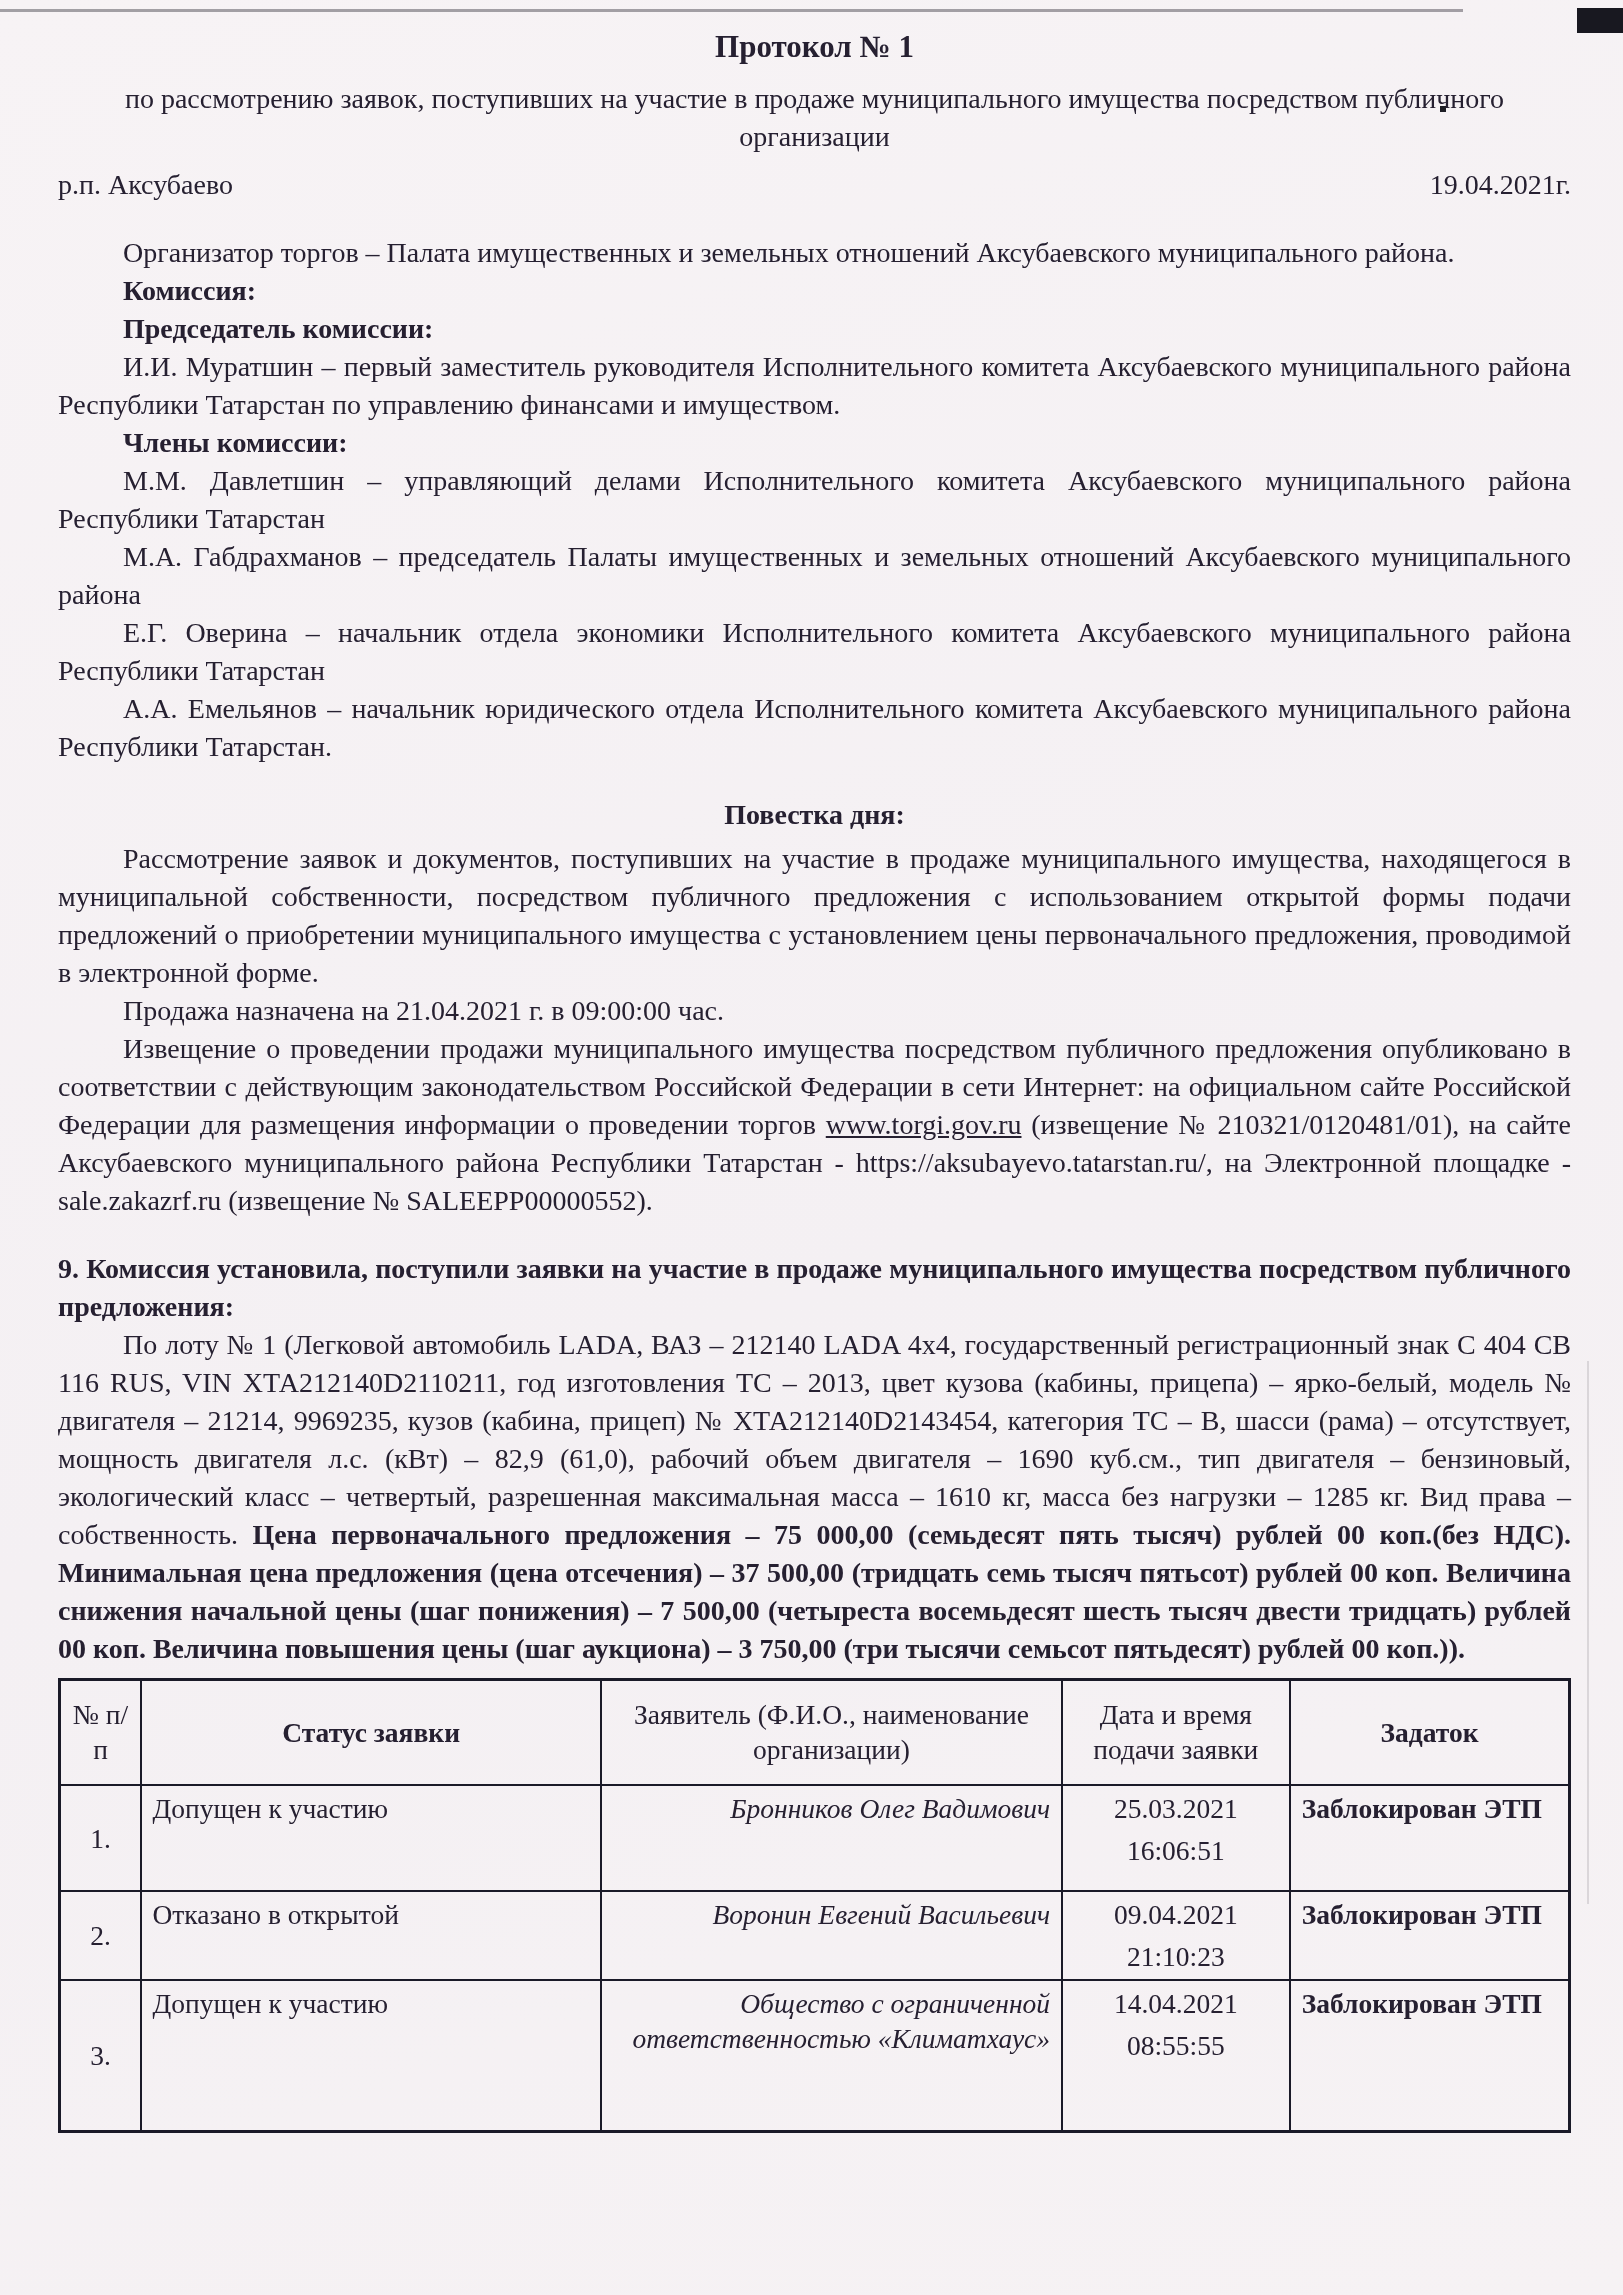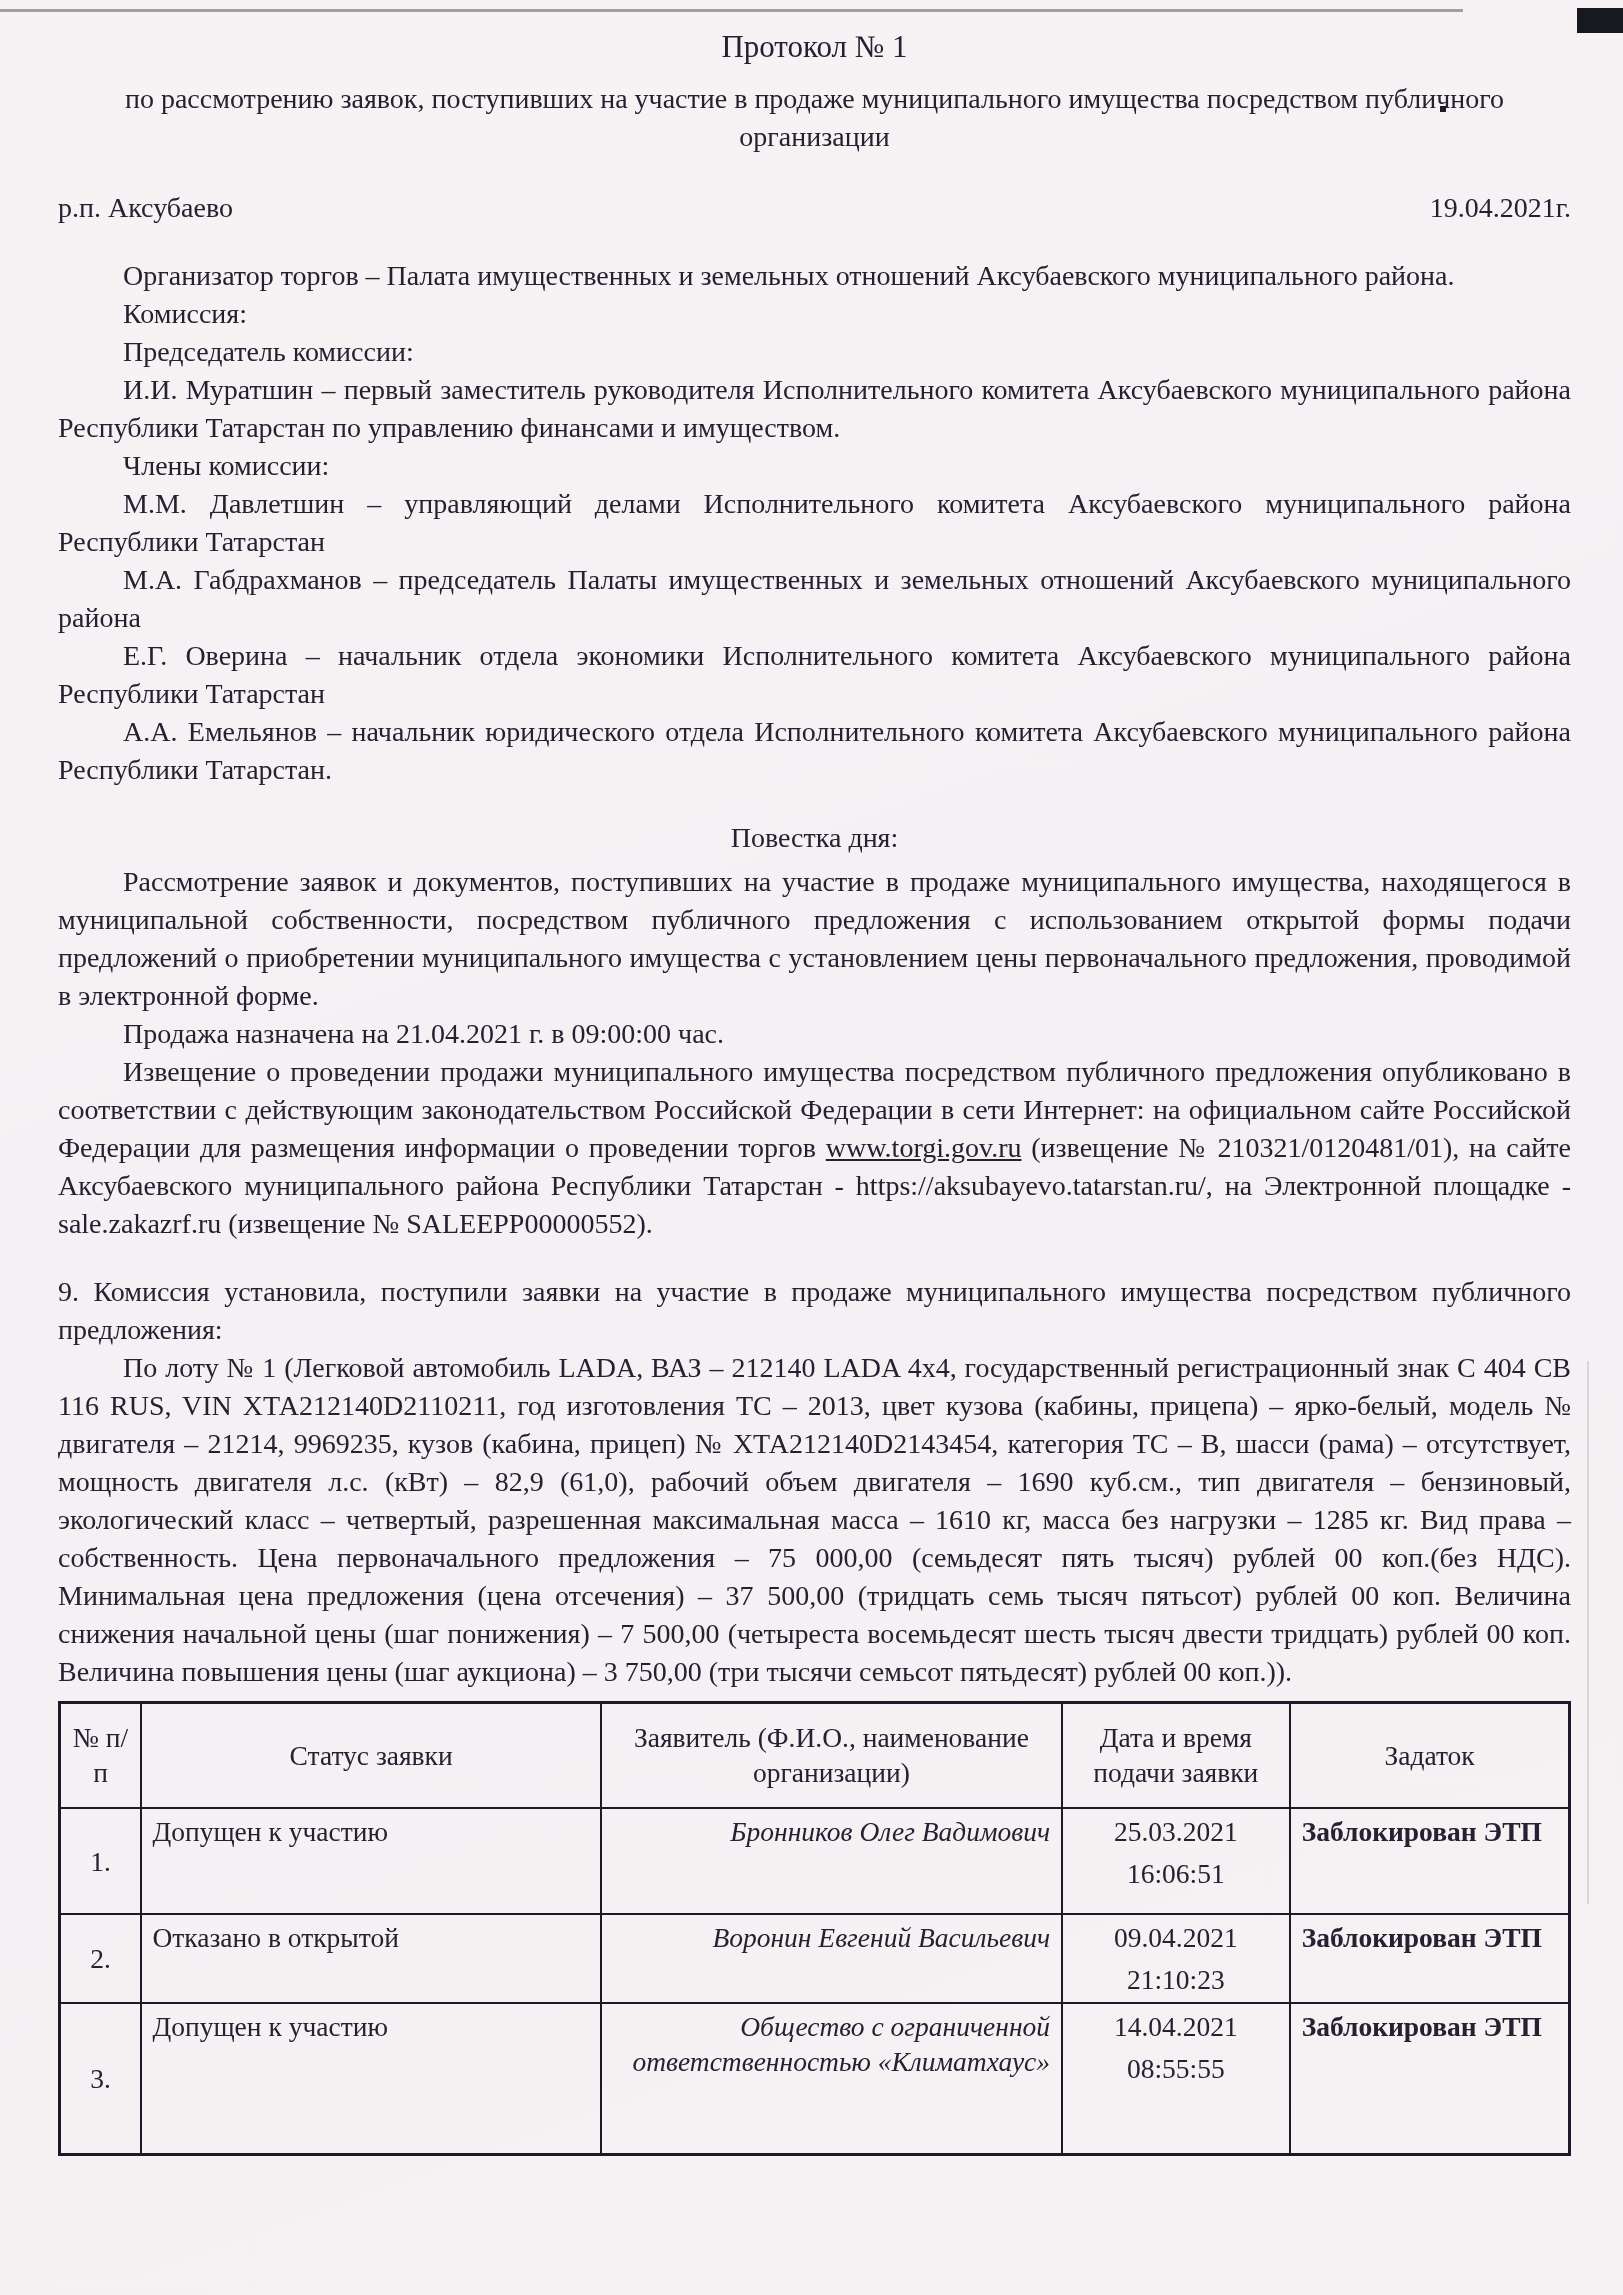--- a/index.html
+++ b/index.html
@@ -11,23 +11,23 @@
     color:#262031;
     overflow:hidden;
   }
   .scan-top-line{position:absolute;top:9.2px;left:0;width:1463px;height:3.3px;background:rgba(45,42,52,.42);}
   .scan-corner{position:absolute;top:7.9px;right:0;width:46px;height:25px;background:#181820;}
   .scan-dot{position:absolute;left:1440px;top:106px;width:5.9px;height:5.9px;background:#1d1d24;}
   .scan-fold{position:absolute;left:1587px;top:1361px;width:2px;height:543px;background:rgba(60,50,62,.14);}
   .content{position:absolute;left:58px;right:52px;top:27.5px;}
   p{margin:0;font-size:28px;line-height:38px;text-align:justify;text-indent:65px;}
   .center{text-align:center;text-indent:0;}
-  .bold{font-weight:normal;}
+  .bold{font-weight:bold;}
   .doc-title{font-size:31px;margin-bottom:14.4px;}
-  .place-row{display:flex;justify-content:space-between;font-size:28px;line-height:38px;margin-top:33px;}
+  .place-row{display:flex;justify-content:space-between;font-size:28px;line-height:38px;margin-top:10px;}
   .mt-block{margin-top:30px;}
   .agenda-head{margin-top:30px;margin-bottom:6.5px;}
   .sec-head{margin-top:30px;text-indent:0;}
   .link{text-decoration:underline;}
   table{width:100%;border-collapse:collapse;margin-top:9.2px;border:3.3px solid #1a1a28;}
   th,td{border:2px solid #1a1a28;font-size:27.5px;line-height:35px;padding:5.2px 10.5px;vertical-align:top;}
   th{font-weight:normal;text-align:center;vertical-align:middle;padding:6.5px 5.2px;}
   col.c-num{width:77px;}
   col.c-status{width:435px;}
   col.c-app{width:435px;}

